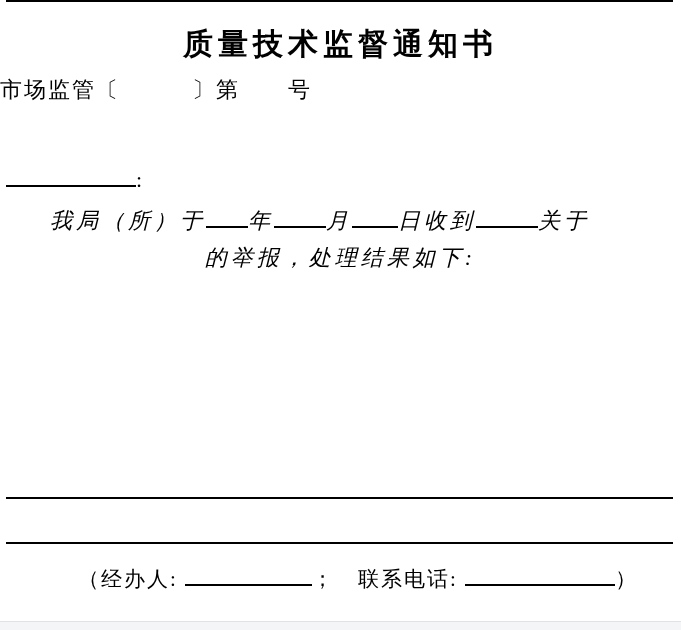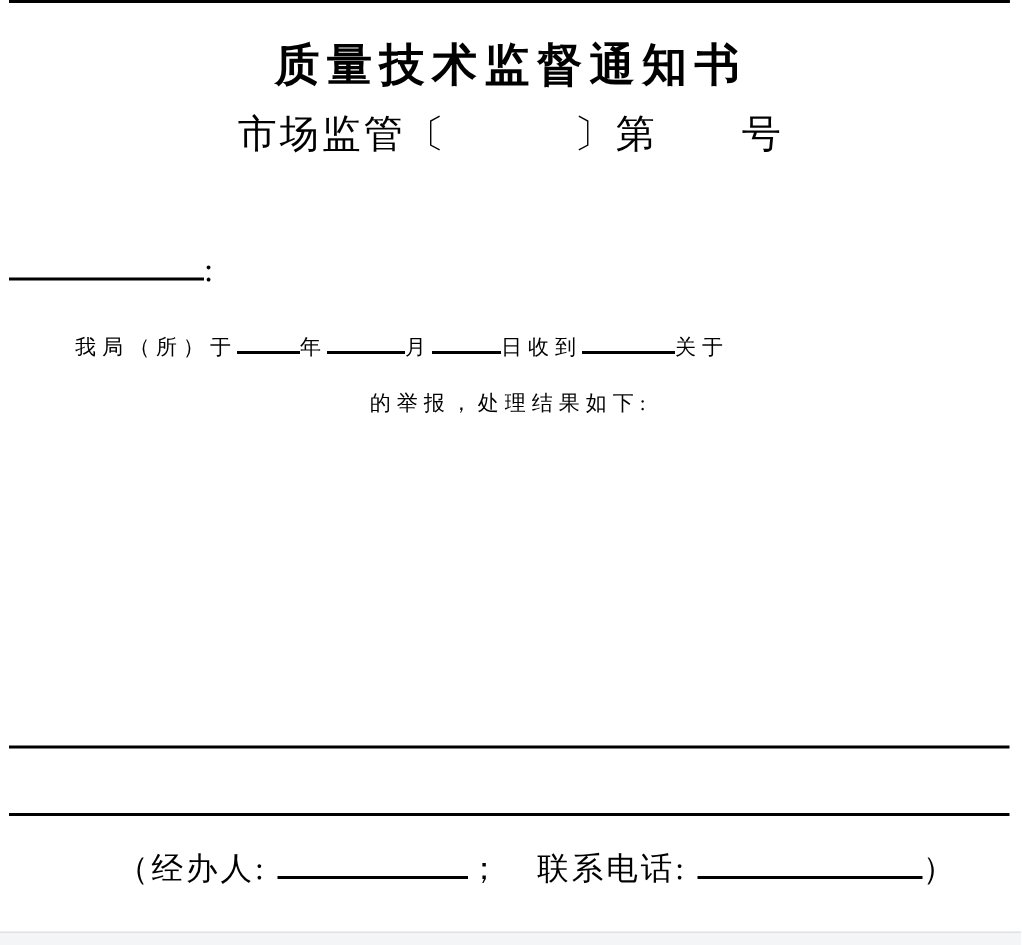--- a/index.html
+++ b/index.html
@@ -19,38 +19,38 @@
     text-align: center;
     font-size: 30px;
     font-weight: bold;
     letter-spacing: 5px;
     line-height: 44px;
     white-space: pre;
   }
   .doc-number {
     position: absolute;
     top: 74px; left: 0; right: 0;
-    text-align: center;
-    font-size: 26px;
+    font-size: 22px;
     letter-spacing: 2px;
     line-height: 32px;
     white-space: pre;
   }
   .addressee-line {
     position: absolute;
     top: 164px; left: 6px;
     font-size: 22px;
     line-height: 32px;
   }
   .body-para {
     position: absolute;
-    top: 214px; left: 6px; right: 6px;
-    font-size: 14px;
+    top: 202px; left: 6px; right: 6px;
+    font-size: 22px;
     letter-spacing: 4px;
     line-height: 37px;
+    font-style: italic;
   }
   .body-line1 { text-indent: 44px; white-space: nowrap; }
   .body-line2 { white-space: nowrap; text-align: center; }
   .blank {
     display: inline-block;
     border-bottom: 2px solid #000000;
     height: 20px;
     vertical-align: baseline;
     letter-spacing: 0;
   }

